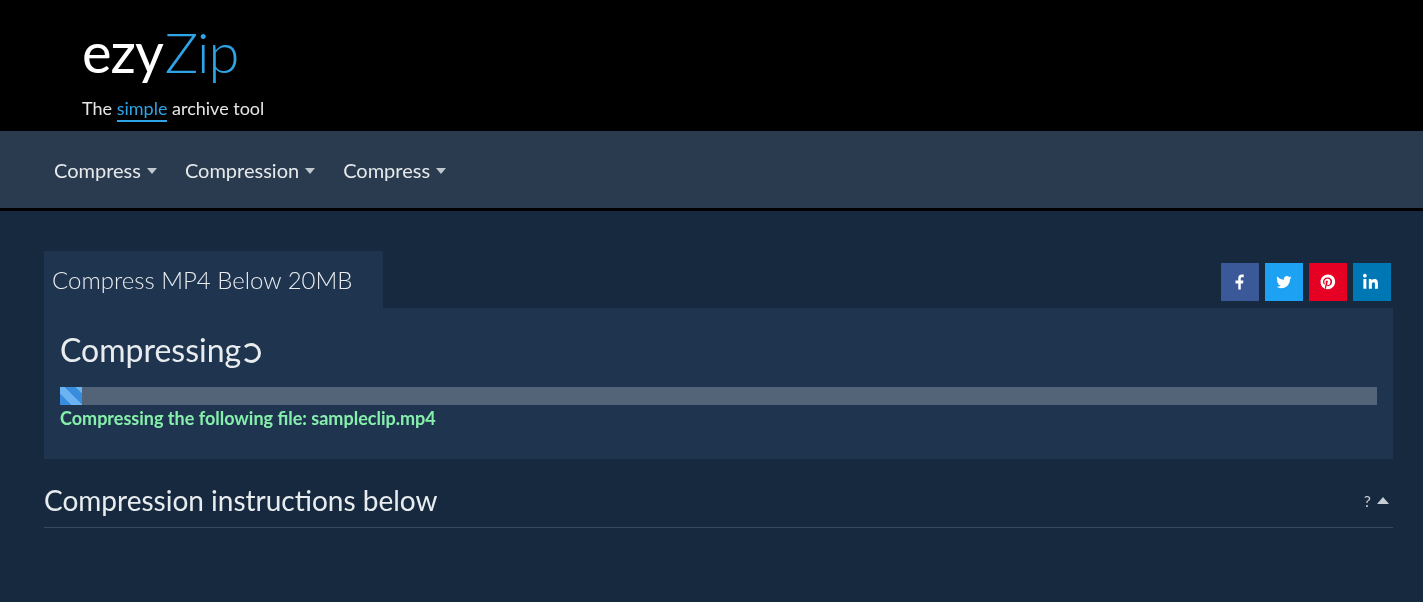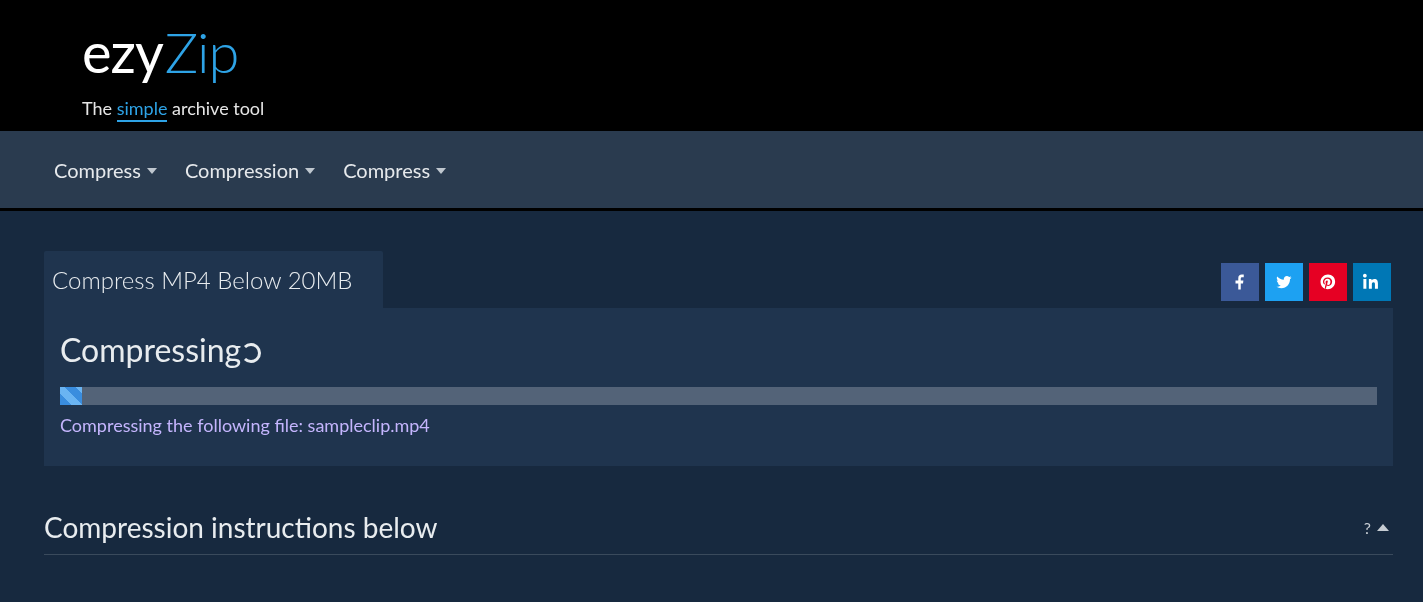--- a/index.html
+++ b/index.html
@@ -33,23 +33,23 @@
   .social-btn svg { width:18px; height:18px; fill:#fff; }
 
   .panel { background:#1f344e; padding:22px 16px 30px 16px; margin-top:0; }
   .panel-title-row { display:flex; align-items:center; margin-bottom:18px; }
   .panel-title { font-size:32px; font-weight:400; color:#e8ecef; }
   .spinner { width:20px; height:20px; border:3px solid #e8ecef; border-left-color:transparent; border-radius:50%; display:inline-block; margin-top:6px; }
 
   .progress-outer { width:100%; height:18px; background:#536378; position:relative; overflow:hidden; }
   .progress-inner { height:100%; width:22px; background:repeating-linear-gradient(45deg,#3a8dde 0 8px,#6ab4f2 8px 16px); }
 
-  .status-line { margin-top:9px; font-size:18px; color:#c4b5fd; font-weight:400; }
+  .status-line { margin-top:2px; font-size:18px; color:#86efac; font-weight:700; }
 
-  .instructions { margin-top:44px; display:flex; align-items:center; justify-content:space-between; border-bottom:1px solid #3a4a5c; padding-bottom:10px; }
+  .instructions { margin-top:24px; display:flex; align-items:center; justify-content:space-between; border-bottom:1px solid #3a4a5c; padding-bottom:10px; }
   .instructions-title { font-size:28px; font-weight:400; color:#e8ecef; }
   .help-toggle { display:flex; align-items:center; gap:6px; cursor:pointer; color:#c6ccd3; font-size:16px; padding-right:4px;}
   .caret-up { width:0; height:0; border-left:6px solid transparent; border-right:6px solid transparent; border-bottom:7px solid #c6ccd3; display:inline-block; }
 </style>
 </head>
 <body>
 
 <div class="top-header">
   <a>
     <div class="logo-line">

